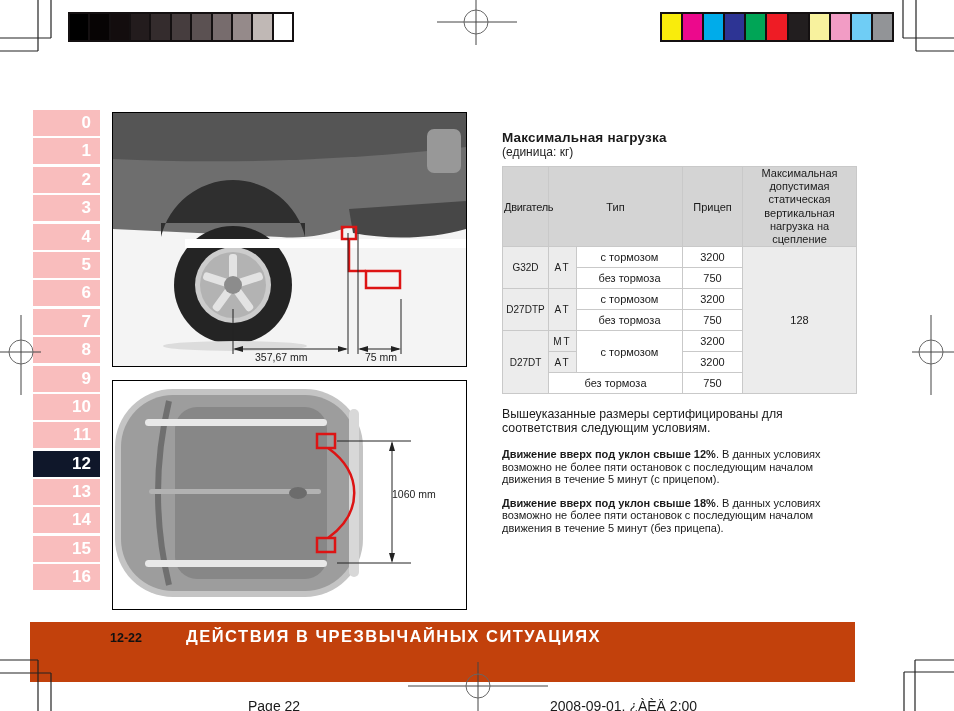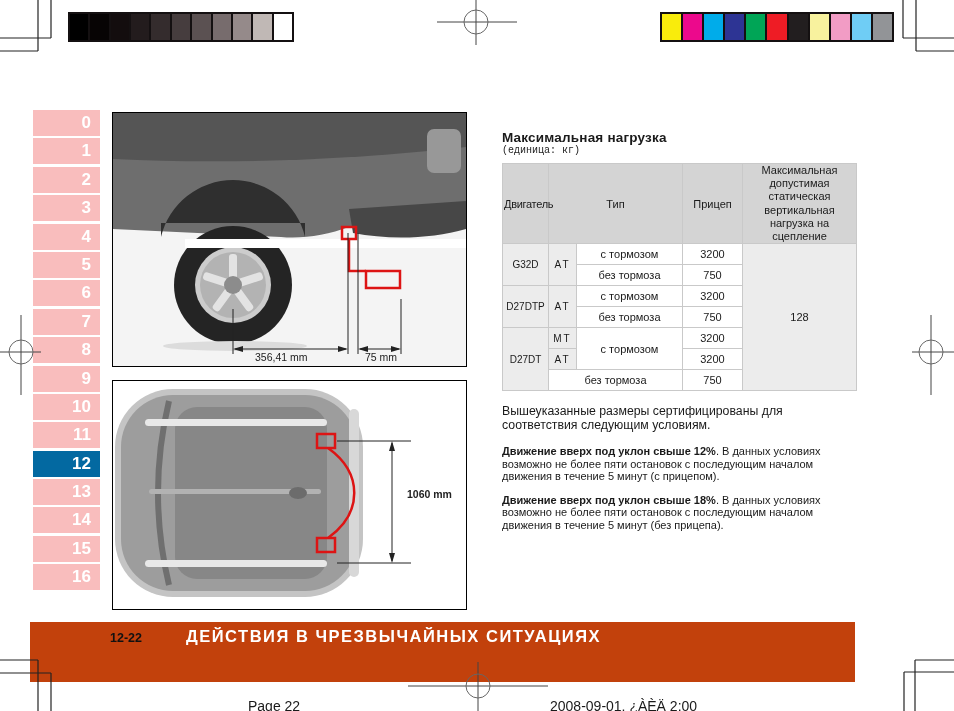--- a/index.html
+++ b/index.html
@@ -10,32 +10,32 @@
            background:#141011;border:2px solid #141011;gap:2px;}
   #cal-gray{left:68px;width:222px;}
   #cal-color{left:660px;width:230px;}
   .swatch{flex:1 1 0;}
   
   #regmarks{position:absolute;left:0;top:0;width:954px;height:711px;pointer-events:none;}
   
   #sidebar{position:absolute;left:33px;top:110px;display:flex;flex-direction:column;gap:2.4px;}
   .side-tab{width:67px;height:26px;background:#f9bdbd;color:#ffffff;font-weight:bold;
             font-size:17px;line-height:26px;text-align:right;padding-right:9px;box-sizing:border-box;}
-  .side-tab.active{background:#0369a1;}
+  .side-tab.active{background:#0f172a;}
   
   .fig{position:absolute;border:1px solid #000;background:#fff;}
   #fig-rear{left:112px;top:112px;width:353px;height:253px;}
   #fig-top{left:112px;top:380px;width:353px;height:228px;}
   .fig svg{display:block;}
   .dim-label{position:absolute;font-size:10.5px;color:#222;white-space:nowrap;}
   
   #rightcol{position:absolute;left:502px;top:130px;width:354px;}
   .title-row{display:flex;justify-content:space-between;align-items:baseline;flex-direction:column;}
   .tbl-title{font-size:13.5px;font-weight:bold;letter-spacing:.2px;}
-  .unit-note{font-size:10px;color:#222;font-family:Liberation Mono, monospace;}
+  .unit-note{font-size:12px;color:#222;}
   table.load{border-collapse:collapse;width:354px;margin-top:7px;table-layout:fixed;}
   table.load td{border:1px solid #c9c9c9;text-align:center;vertical-align:middle;
                 font-size:11px;padding:0 1px;background:#fff;}
   table.load tr.head td{background:#d4d4d4;height:52px;}
   table.load td.shade{background:#ececec;}
   table.load td.eng{font-size:10px;}
   table.load td.trn{font-size:10px;letter-spacing:2px;}
   table.load tr.datarow td{height:20px;}
   .hd-eng{font-size:8px;letter-spacing:-.3px;}
   .hd-max{font-size:8.5px;line-height:1.2;}
@@ -148,21 +148,21 @@
         <line x1="122" y1="236" x2="233" y2="236"></line>
         <line x1="247" y1="236" x2="286" y2="236"></line>
       </g>
       <g fill="#222222">
         <polygon points="120,236 130,233 130,239"></polygon>
         <polygon points="235,236 225,233 225,239"></polygon>
         <polygon points="245,236 255,233 255,239"></polygon>
         <polygon points="288,236 278,233 278,239"></polygon>
       </g>
     </svg>
-    <span class="dim-label" style="left:142px;top:238px;">356,41 mm</span>
+    <span class="dim-label" style="left:142px;top:238px;">357,67 mm</span>
     <span class="dim-label" style="left:252px;top:238px;">75 mm</span>
   </div>
 
   <div id="fig-top" class="fig">
     <svg width="353" height="228" viewBox="0 0 353 228">
       <rect x="0" y="0" width="353" height="228" fill="#ffffff"></rect>
       <rect x="2" y="8" width="248" height="208" rx="58" fill="#c4c4c4"></rect>
       <rect x="8" y="14" width="236" height="196" rx="52" fill="#9d9d9d"></rect>
       <path d="M56,20 q-22,92 0,184" fill="none" stroke="#6f6f6f" stroke-width="6"></path>
       <rect x="62" y="26" width="152" height="172" rx="22" fill="#878787"></rect>
@@ -179,21 +179,21 @@
       <g stroke="#222222" stroke-width="1">
         <line x1="224" y1="60" x2="298" y2="60"></line>
         <line x1="224" y1="182" x2="298" y2="182"></line>
         <line x1="279" y1="62" x2="279" y2="180"></line>
       </g>
       <g fill="#222222">
         <polygon points="279,60 276,70 282,70"></polygon>
         <polygon points="279,182 276,172 282,172"></polygon>
       </g>
     </svg>
-    <span class="dim-label" style="left:294px;top:107px;font-weight:bold;">1060 mm</span>
+    <span class="dim-label" style="left:279px;top:107px;">1060 mm</span>
   </div>
 
   <div id="rightcol">
     <div class="title-row">
       <span class="tbl-title">Максимальная нагрузка</span>
       <span class="unit-note">(единица: кг)</span>
     </div>
     <table class="load">
       <colgroup>
           <col style="width:46px">

